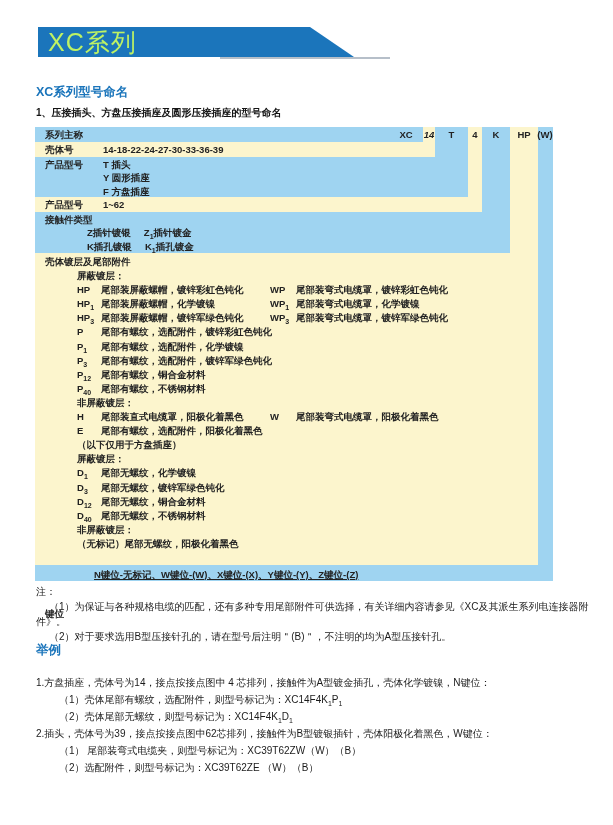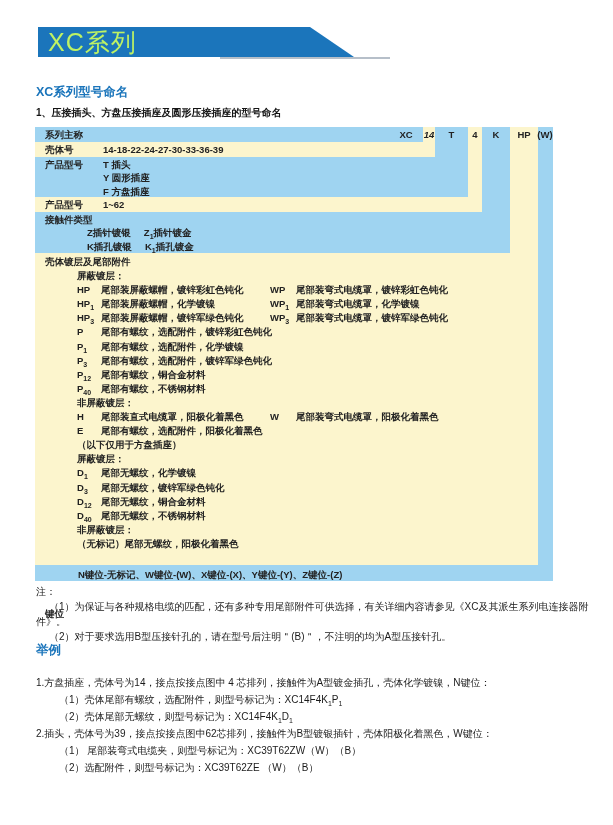--- a/index.html
+++ b/index.html
@@ -57,21 +57,21 @@
   sub{font-size:7px;line-height:0;}
 
   #plating-lines{position:absolute;left:0;top:128px;width:503px;}
   .pl-line{position:relative;height:14.1px;line-height:14.1px;white-space:nowrap;}
   .pl-section{padding-left:10px;}
   .pl-group,.pl-item{padding-left:42px;}
   .pl-code{display:inline-block;min-width:24px;}
   .pl-col2{position:absolute;left:235px;top:0;}
   .pl-col2 .pl-code{min-width:26px;}
 
-  #lbl-key{top:442px;margin-top:39px;} #val-key{left:43px;top:442px;}
+  #lbl-key{top:442px;margin-top:39px;} #val-key{left:59px;top:442px;text-decoration:underline;}
 
   
   .notes{position:absolute;left:36px;top:584px;width:553px;font-size:10px;line-height:15px;color:#1a1a1a;}
   .note-p{margin:0;text-indent:13px;}
 
   
   .ex-title{position:absolute;left:36px;top:642px;margin:0;font-size:12.5px;font-weight:bold;color:#1b75bb;}
   .examples{position:absolute;left:36px;top:674px;width:565px;font-size:10px;line-height:17px;color:#1a1a1a;}
   .ex-sub{padding-left:23px;}
   .model{white-space:nowrap;}

